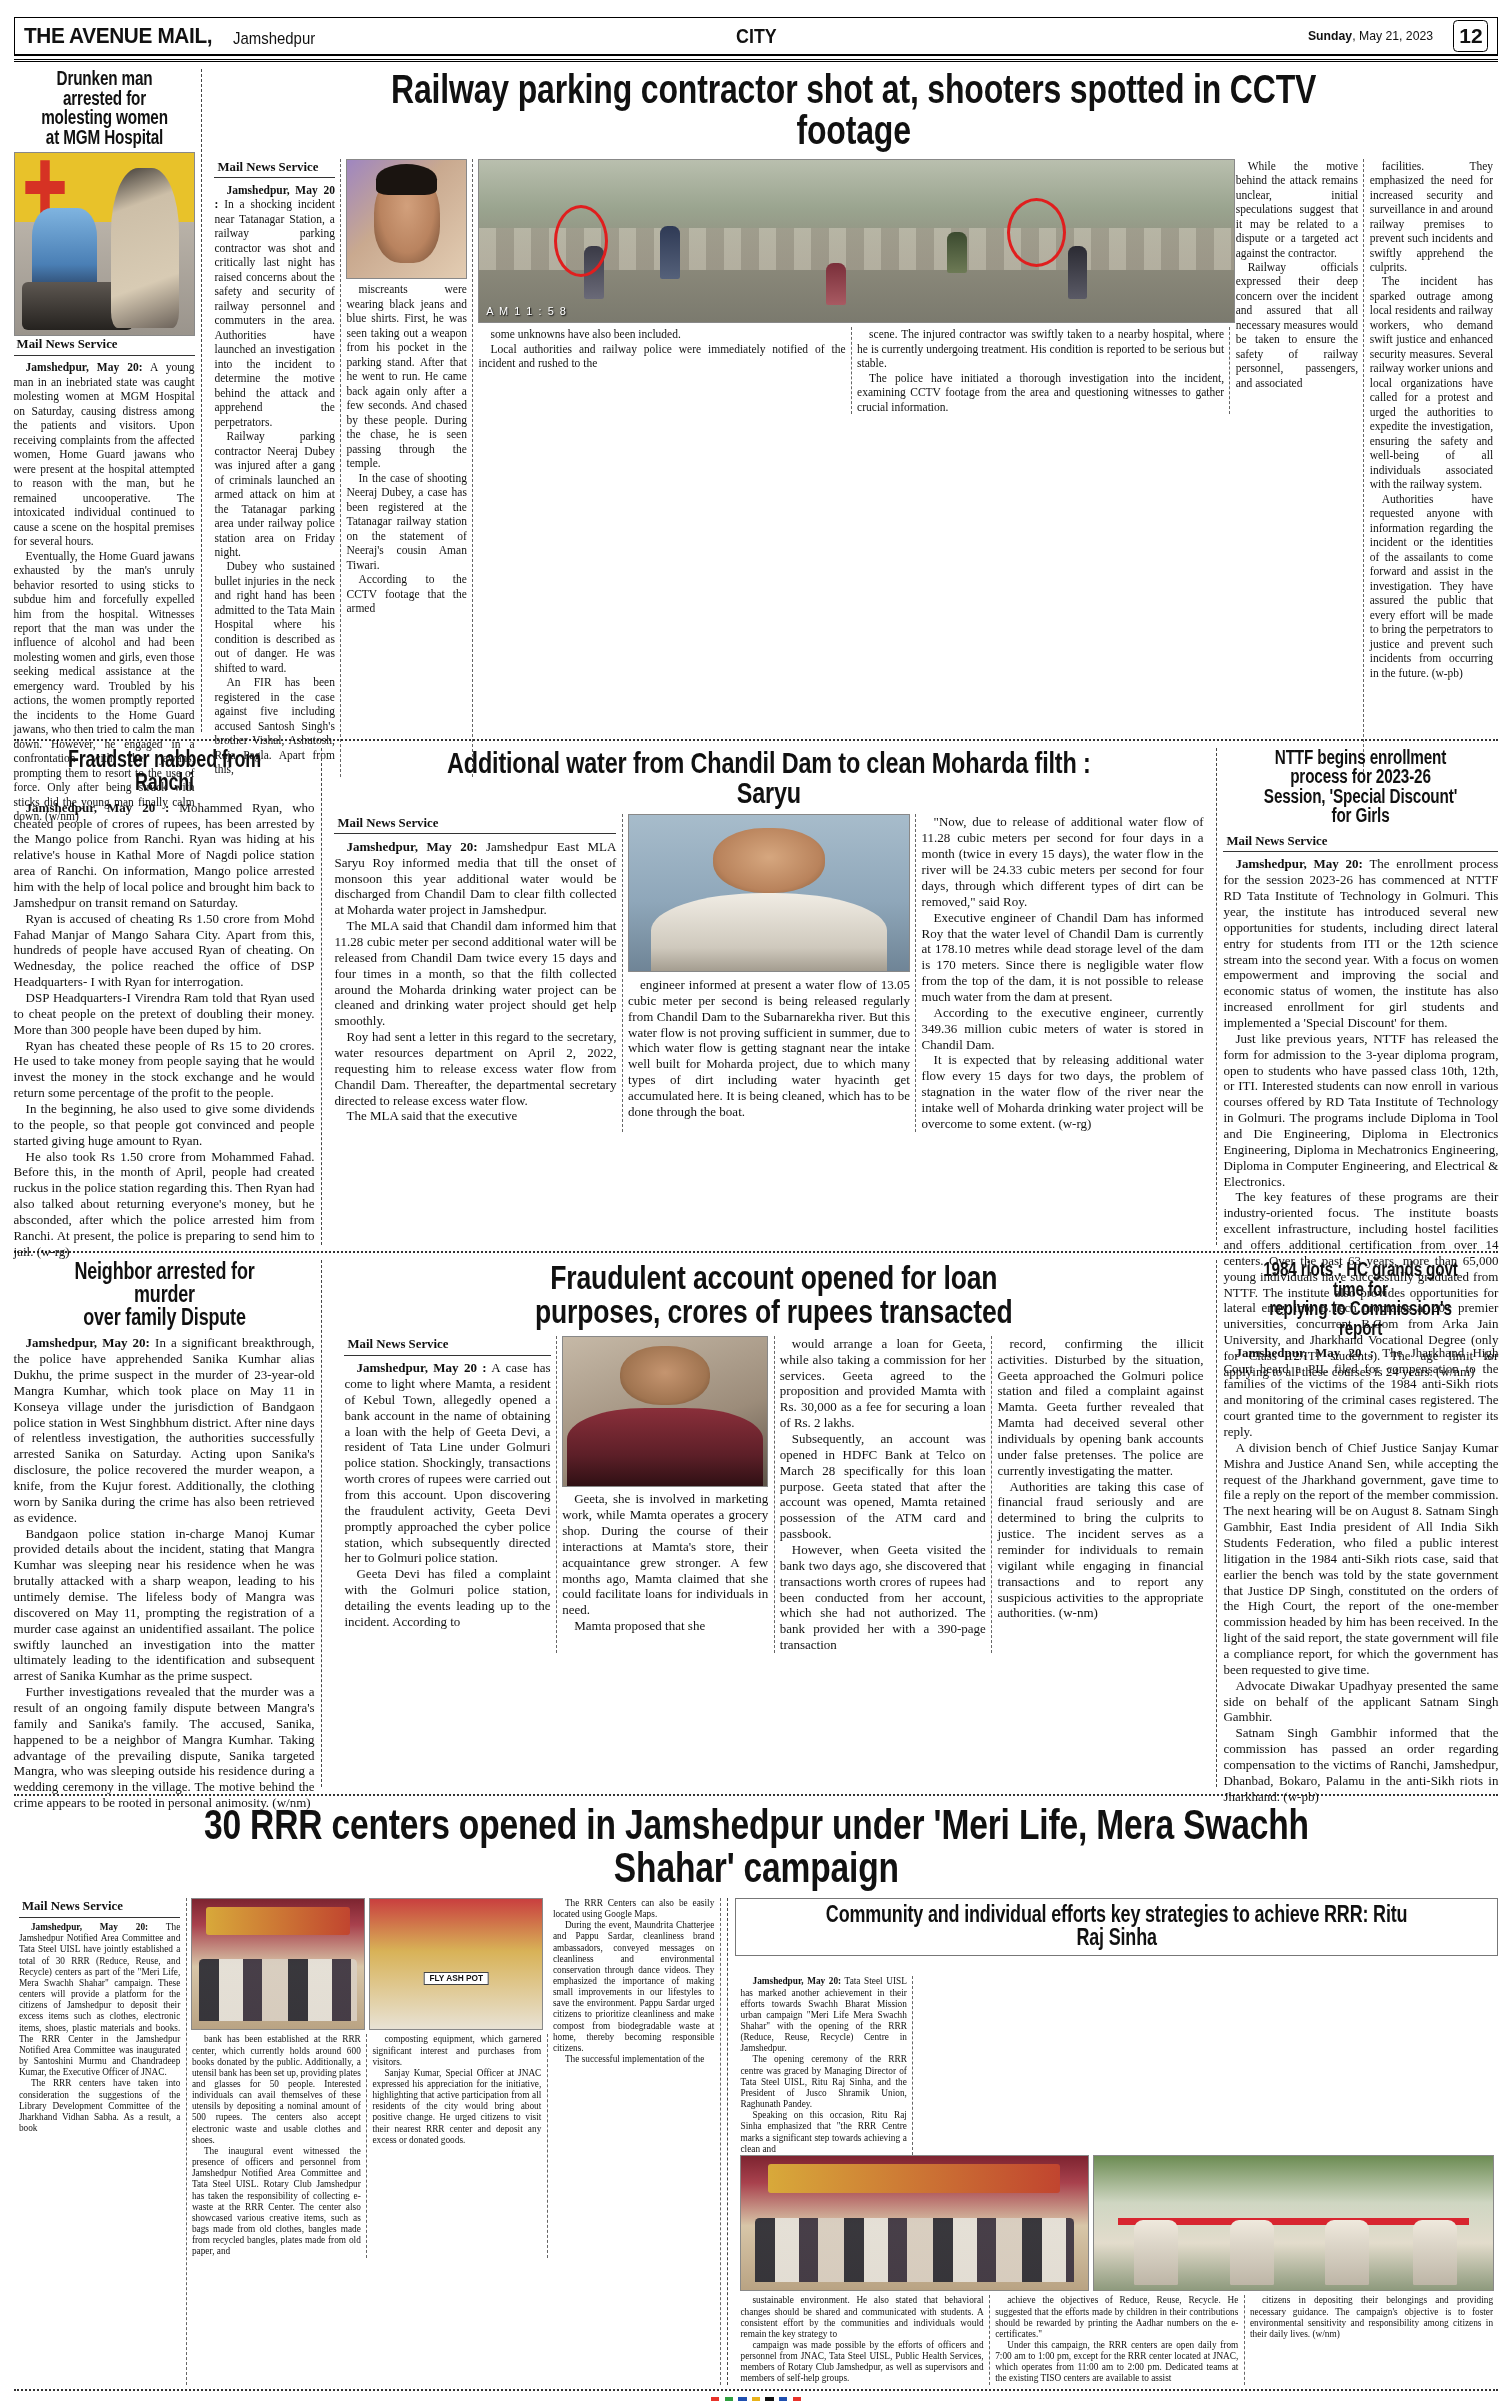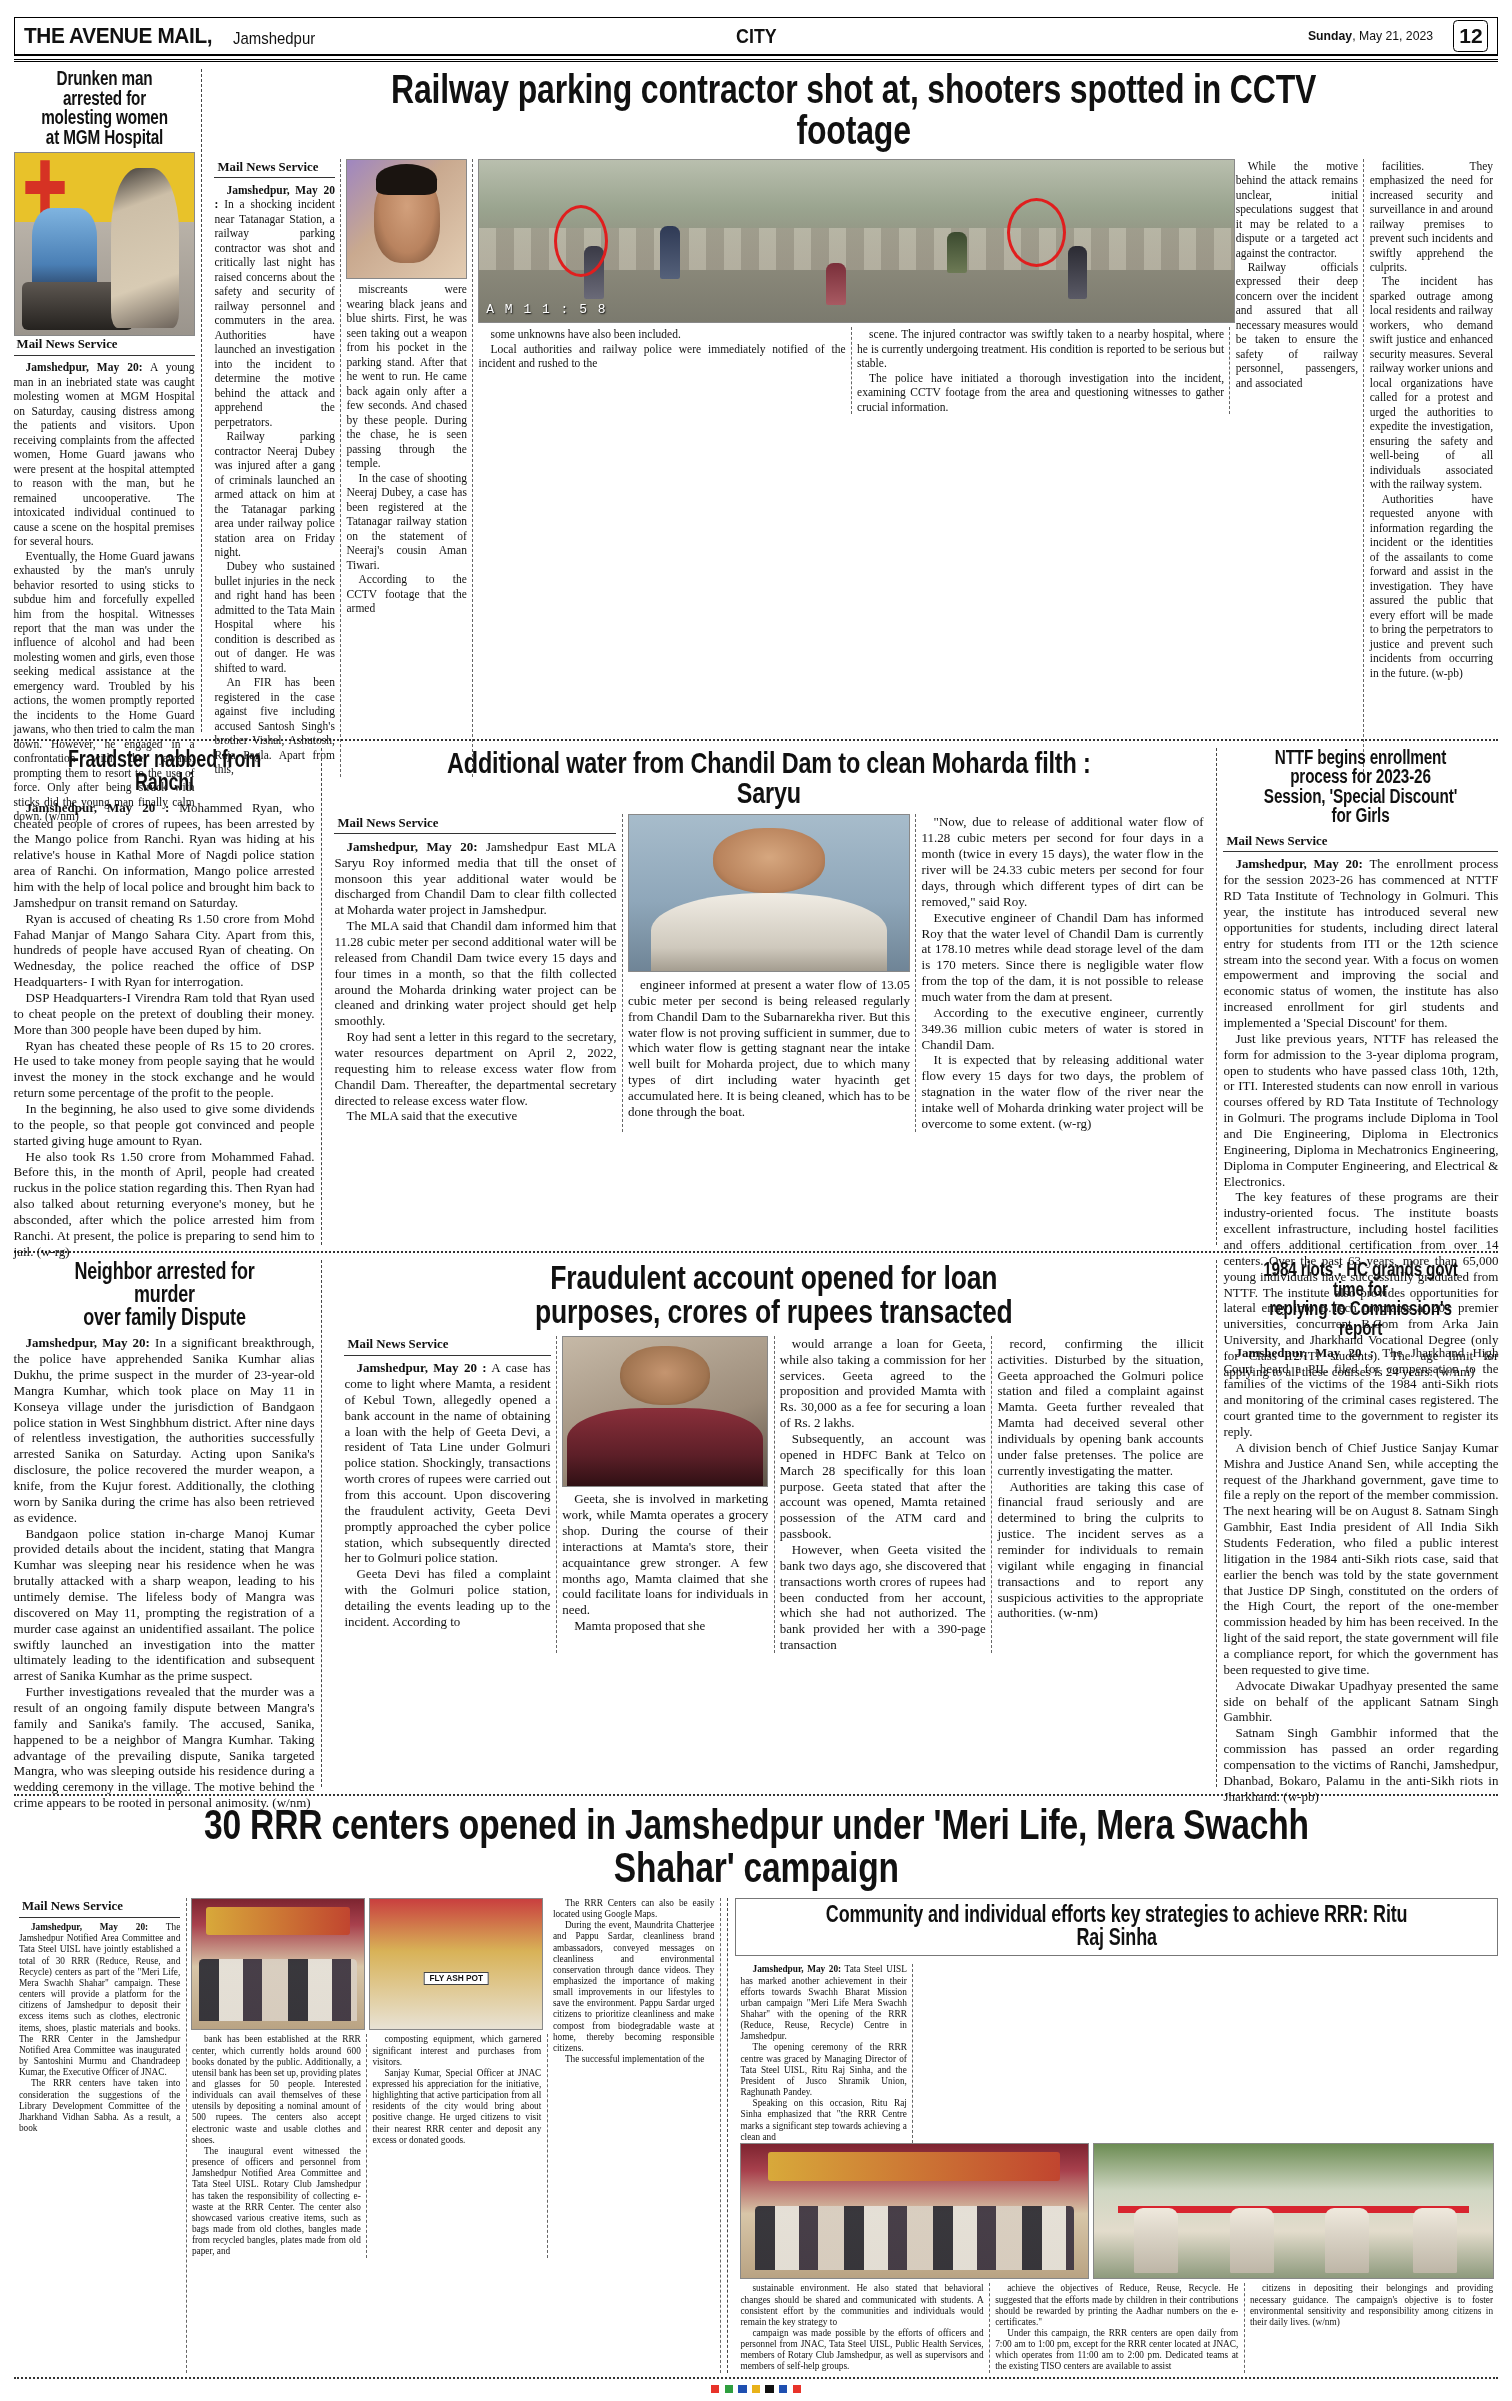--- a/index.html
+++ b/index.html
@@ -120,21 +120,21 @@
   .hl-rounded {
     font-family: "Liberation Sans", sans-serif;
     font-weight: bold;
     transform: scaleX(0.86);
   }
   .hl-left { text-align: left; transform-origin: left center; }
 
   .boxed-hl {
     border: 0.8px solid #777;
     padding: 4.5px 6px 6px 6px;
-    margin-bottom: 8px;
+    margin-bottom: 20px;
   }
 
   
   .byline {
     font-family: "Liberation Serif", serif;
     font-weight: bold;
     font-size: 12.8px;
     padding: 1.5px 0 2.3px 3px;
   }
   .byline-rule {
@@ -231,22 +231,22 @@
     background: linear-gradient(180deg,#3a3a46,#6a6a78);
     border-radius: 7.5px 7.5px 2.3px 2.3px;
   }
   .ph-cctv .circ {
     position: absolute;
     border: 3px solid #e01e1e;
     border-radius: 50%;
   }
   .ph-cctv .ts {
     position: absolute; left: 7.5px; bottom: 4.5px;
-    color: #fff; font-family: Liberation Mono, monospace;
-    font-size: 13px; letter-spacing: 1.5px;
+    color: #fff; font-family: Liberation Sans, sans-serif;
+    font-size: 11px; letter-spacing: 1.5px;
     text-shadow: 0.8px 0.8px 1.5px #000;
     margin-top: 33px;
   }
 
   
   .ph-saryu {
     background: linear-gradient(180deg,#a7bccb 0%, #8fa7ba 55%, #6f8496 100%);
   }
   .ph-saryu::before {
     content:"";

